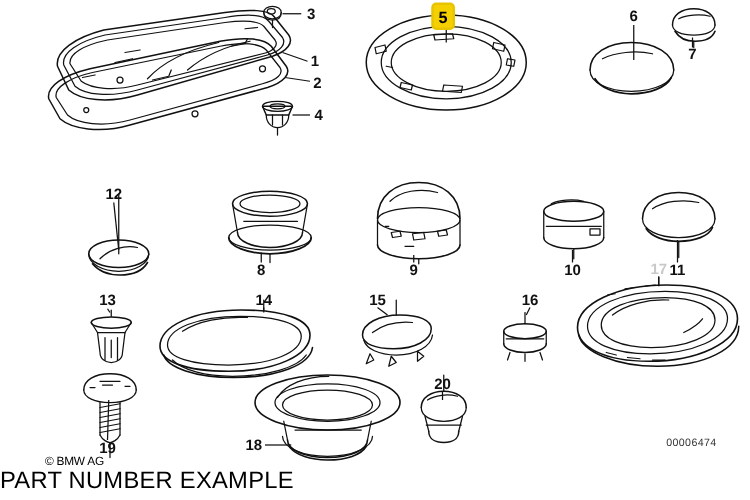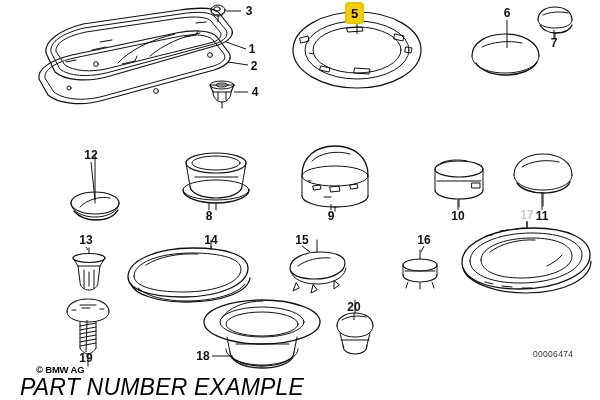--- a/index.html
+++ b/index.html
@@ -16,31 +16,30 @@
     font-family:"Liberation Sans", sans-serif;
     font-weight:bold;
     font-size:12px;
     fill:#111;
   }
   .lbl-faded{fill:#c9c9c9;}
   .copy{
     position:absolute;
     left:36px;top:364px;
     font-size:9.5px;
-    font-weight:bold;
+    font-weight:normal;
     letter-spacing:-0.2px;
     white-space:nowrap;
   }
   .caption{
     position:absolute;
-    left:20px;top:374px;
-    font-size:23px;
+    left:0;top:374px;
+    font-size:19px;
     letter-spacing:0.2px;
     white-space:nowrap;
-    font-style:italic;
   }
   .diagid{
     position:absolute;
     left:533px;top:349px;
     font-size:8.5px;
     letter-spacing:0.3px;
     color:#333;
     white-space:nowrap;
   }
   .hl-box{

